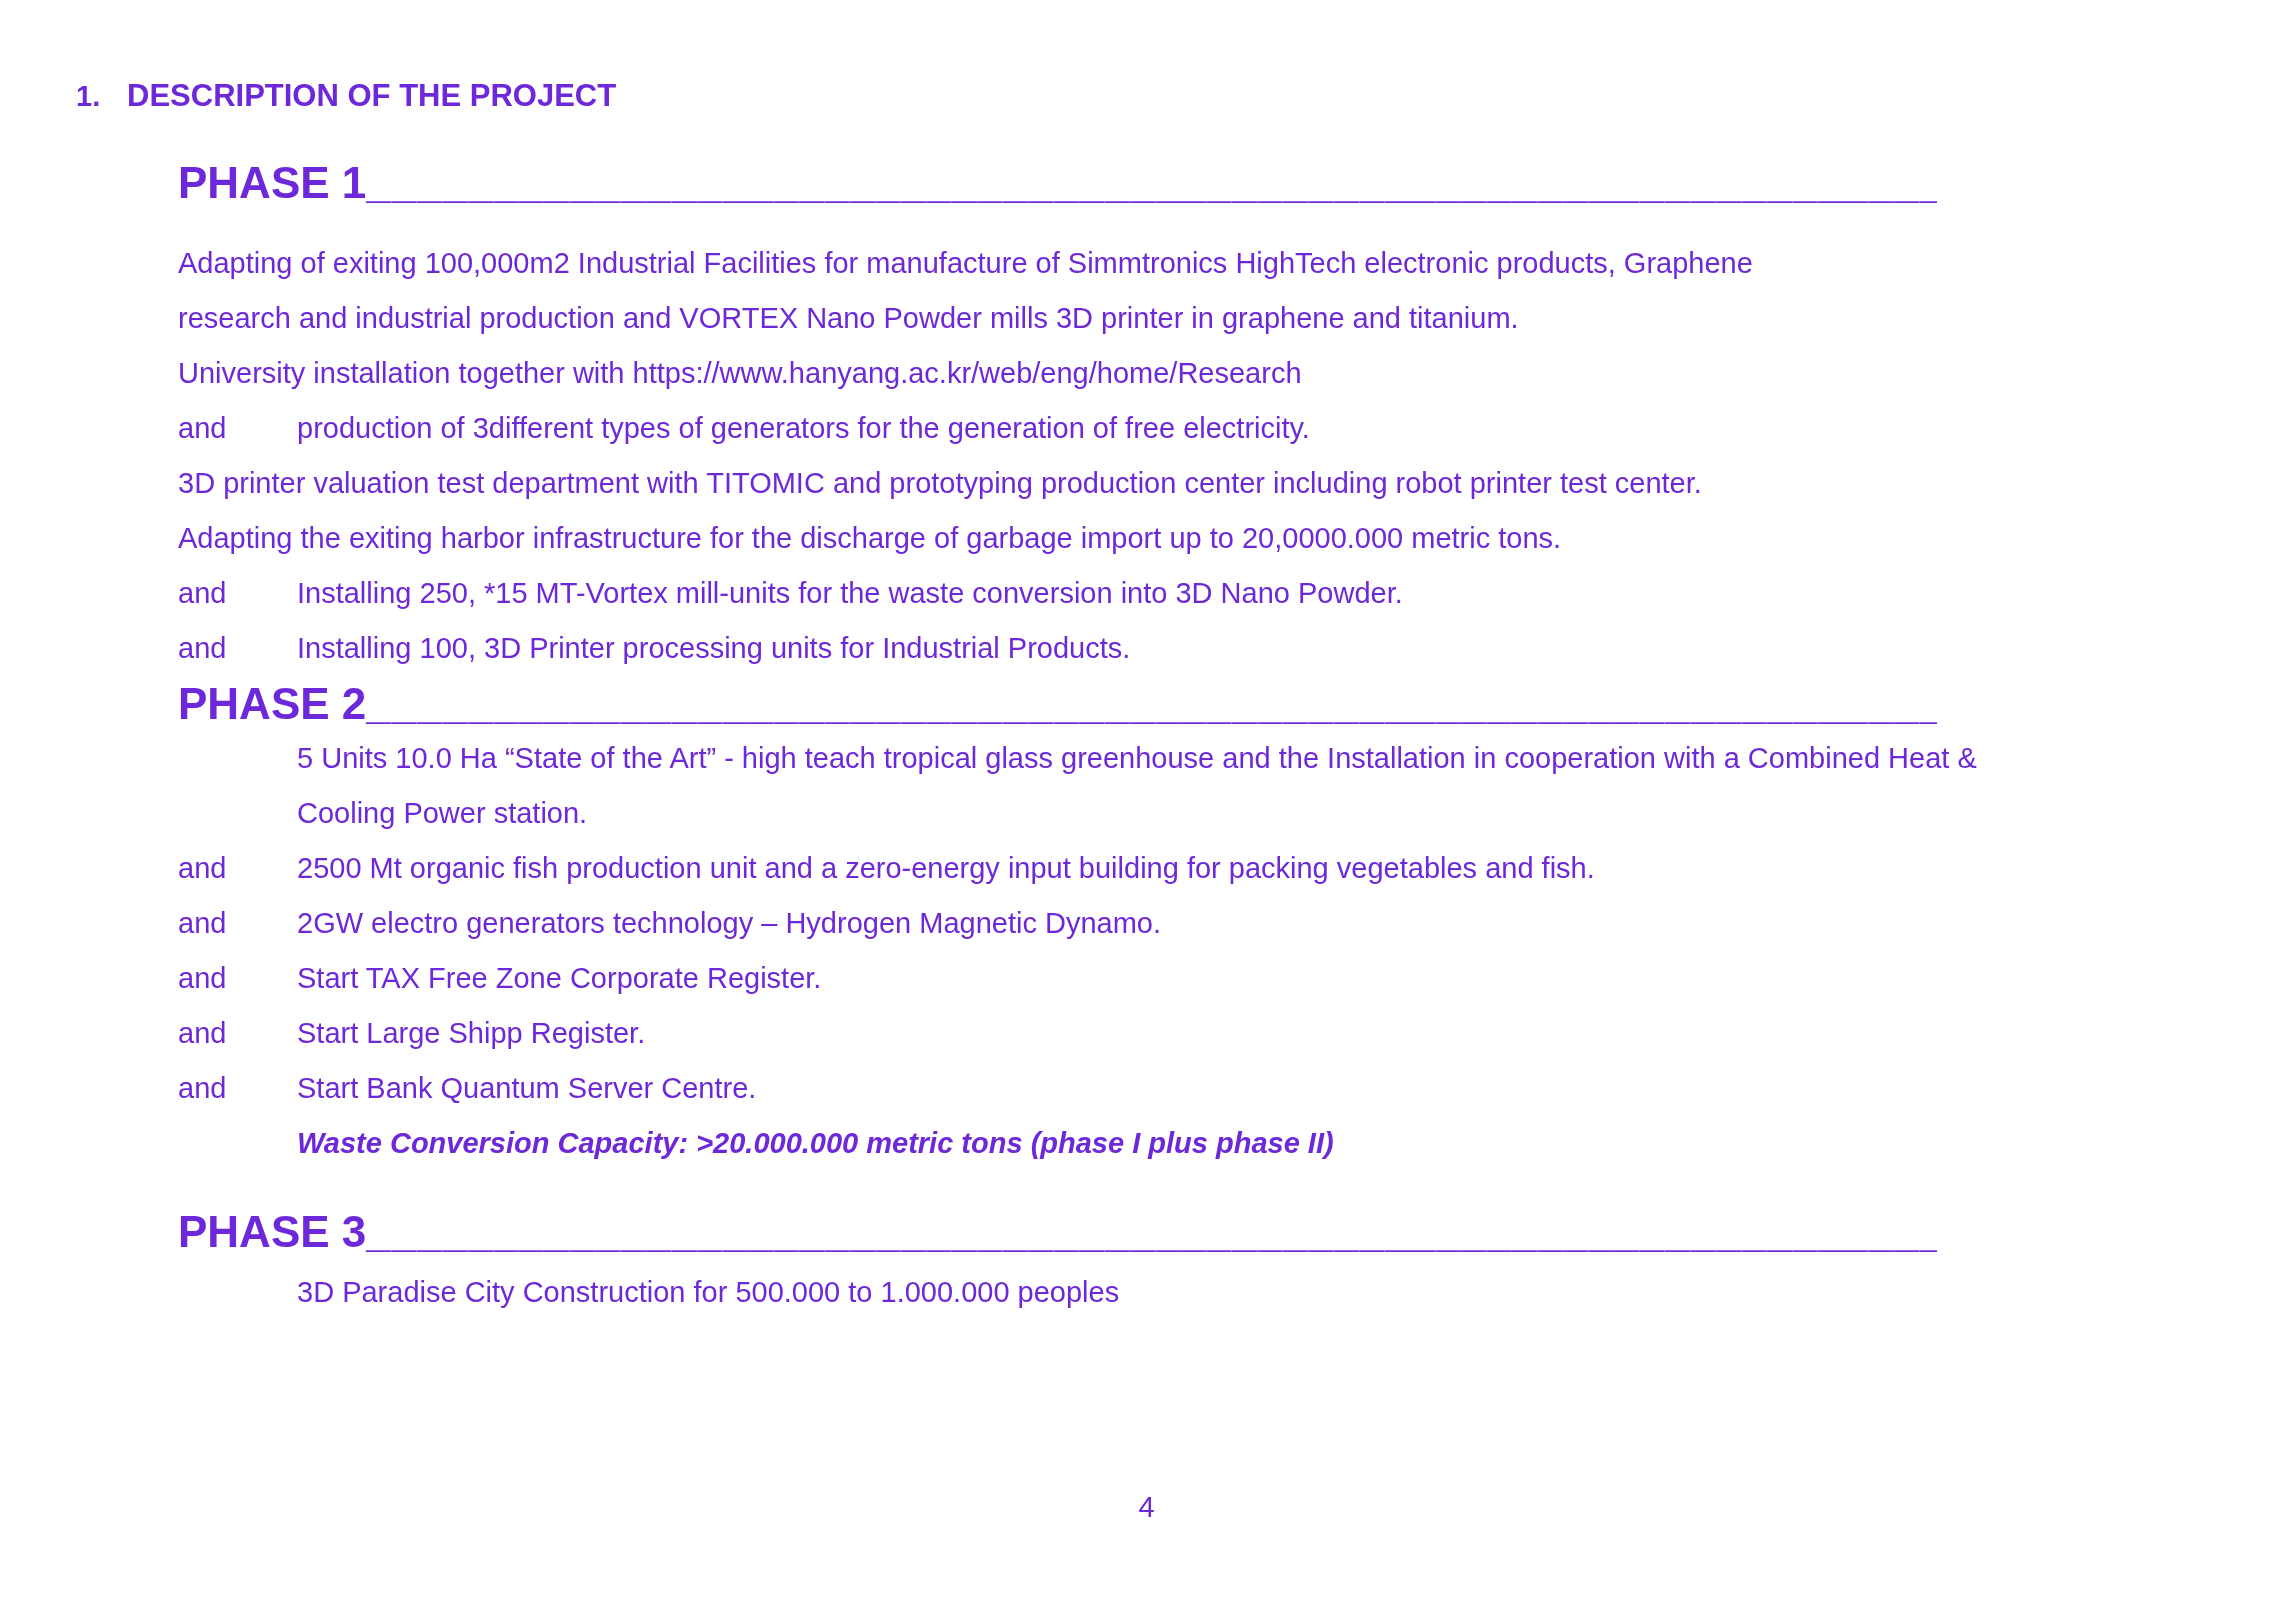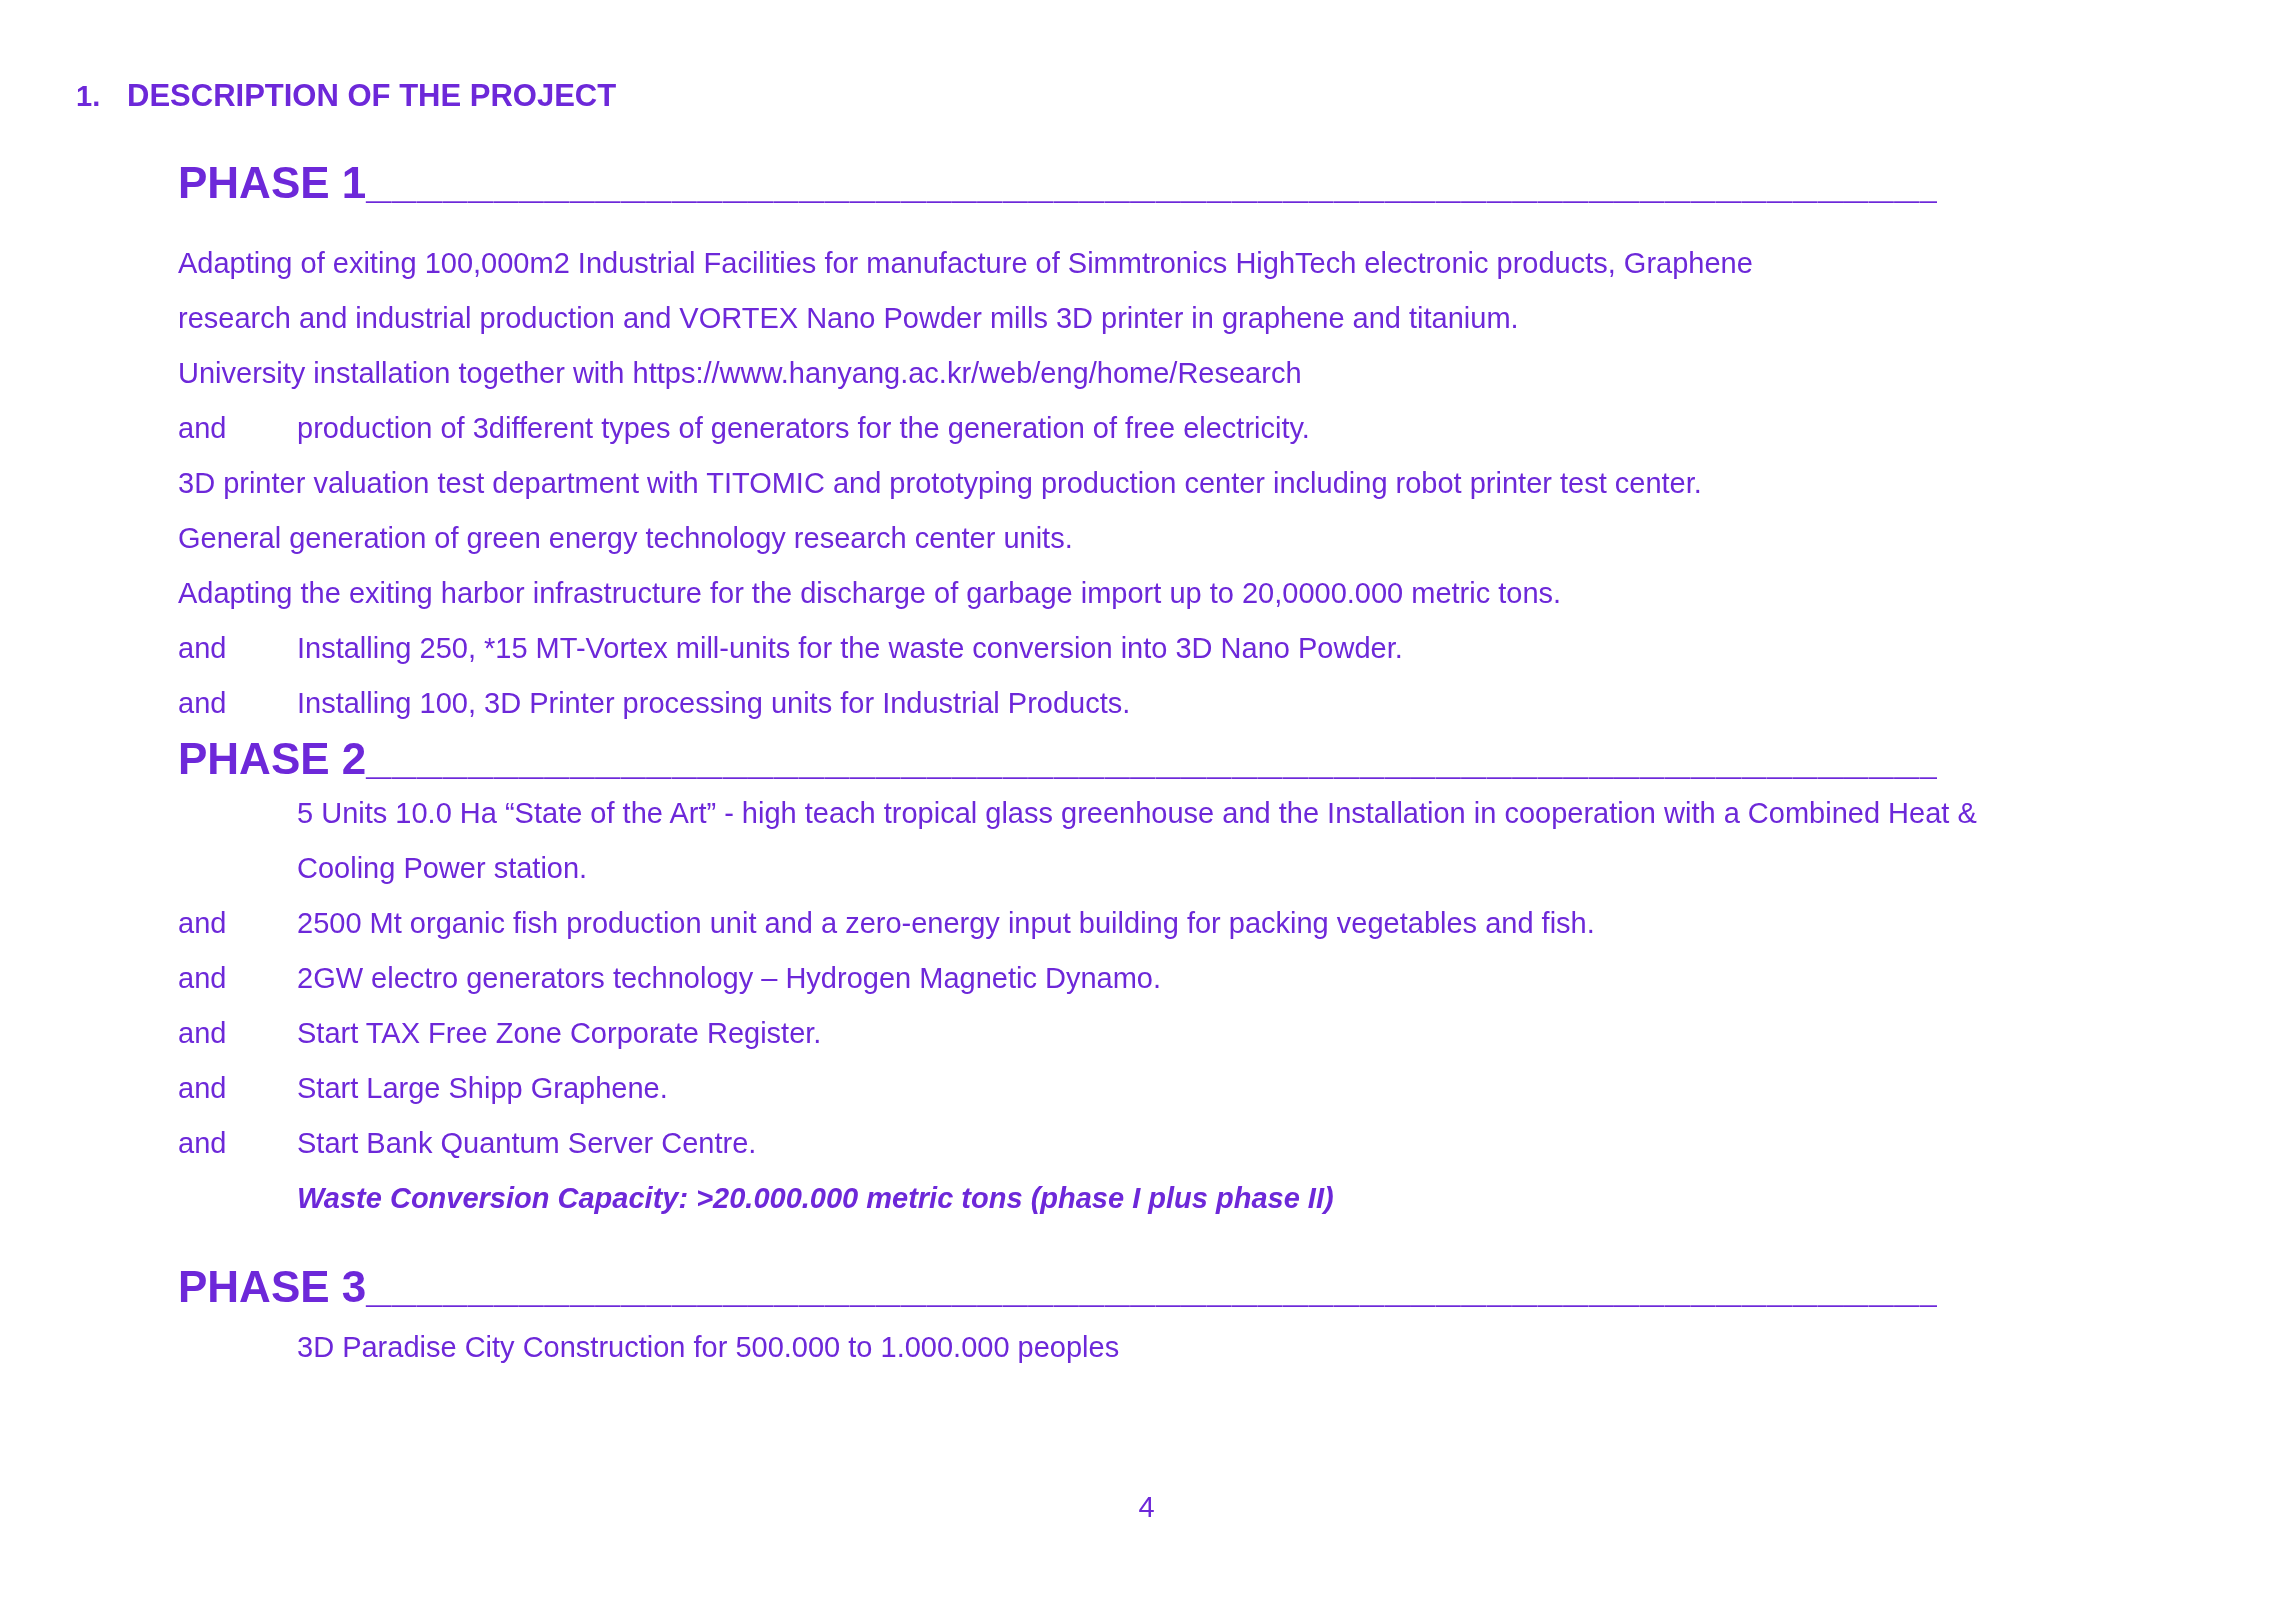--- a/index.html
+++ b/index.html
@@ -70,33 +70,32 @@
 <div class="page">
   <div class="doc-heading"><span class="h-num">1.</span><span class="h-title">DESCRIPTION OF THE PROJECT</span></div>
   <div class="content" id="content">
       <div class="section section-1">
         <div class="phase-line"><span class="phase-label">PHASE 1</span><span class="phase-rule">___________________________________________________________________________________________________________________</span></div>
         <div class="line"><span class="text">Adapting of exiting 100,000m2 Industrial Facilities for manufacture of Simmtronics HighTech electronic products, Graphene</span></div>
         <div class="line"><span class="text">research and industrial production and VORTEX Nano Powder mills 3D printer in graphene and titanium.</span></div>
         <div class="line"><span class="text">University installation together with https://www.hanyang.ac.kr/web/eng/home/Research</span></div>
         <div class="line"><span class="prefix">and</span><span class="text">production of 3different types of generators for the generation of free electricity.</span></div>
         <div class="line"><span class="text">3D printer valuation test department with TITOMIC and prototyping production center including robot printer test center.</span></div>
-        <div class="line"><span class="text">General generation of green energy technology research center units.</span></div>
         <div class="line"><span class="text">Adapting the exiting harbor infrastructure for the discharge of garbage import up to 20,0000.000 metric tons.</span></div>
         <div class="line"><span class="prefix">and</span><span class="text">Installing 250, *15 MT-Vortex mill-units for the waste conversion into 3D Nano Powder.</span></div>
         <div class="line"><span class="prefix">and</span><span class="text">Installing 100, 3D Printer processing units for Industrial Products.</span></div>
       </div>
       <div class="section section-2">
         <div class="phase-line"><span class="phase-label">PHASE 2</span><span class="phase-rule">___________________________________________________________________________________________________________________</span></div>
         <div class="line indent"><span class="text">5 Units 10.0 Ha “State of the Art” - high teach tropical glass greenhouse and the Installation in cooperation with a Combined Heat &amp;</span></div>
         <div class="line indent"><span class="text">Cooling Power station.</span></div>
         <div class="line"><span class="prefix">and</span><span class="text">2500 Mt organic fish production unit and a zero-energy input building for packing vegetables and fish.</span></div>
         <div class="line"><span class="prefix">and</span><span class="text">2GW electro generators technology – Hydrogen Magnetic Dynamo.</span></div>
         <div class="line"><span class="prefix">and</span><span class="text">Start TAX Free Zone Corporate Register.</span></div>
-        <div class="line"><span class="prefix">and</span><span class="text">Start Large Shipp Graphene.</span></div>
+        <div class="line"><span class="prefix">and</span><span class="text">Start Large Shipp Register.</span></div>
         <div class="line"><span class="prefix">and</span><span class="text">Start Bank Quantum Server Centre.</span></div>
         <div class="line indent emphasis"><span class="text">Waste Conversion Capacity: &gt;20.000.000 metric tons (phase I plus phase II)</span></div>
       </div>
       <div class="section section-3">
         <div class="phase-line"><span class="phase-label">PHASE 3</span><span class="phase-rule">___________________________________________________________________________________________________________________</span></div>
         <div class="line indent"><span class="text">3D Paradise City Construction for 500.000 to 1.000.000 peoples</span></div>
       </div>
     </div>
   <div class="page-number">4</div>
 </div>

